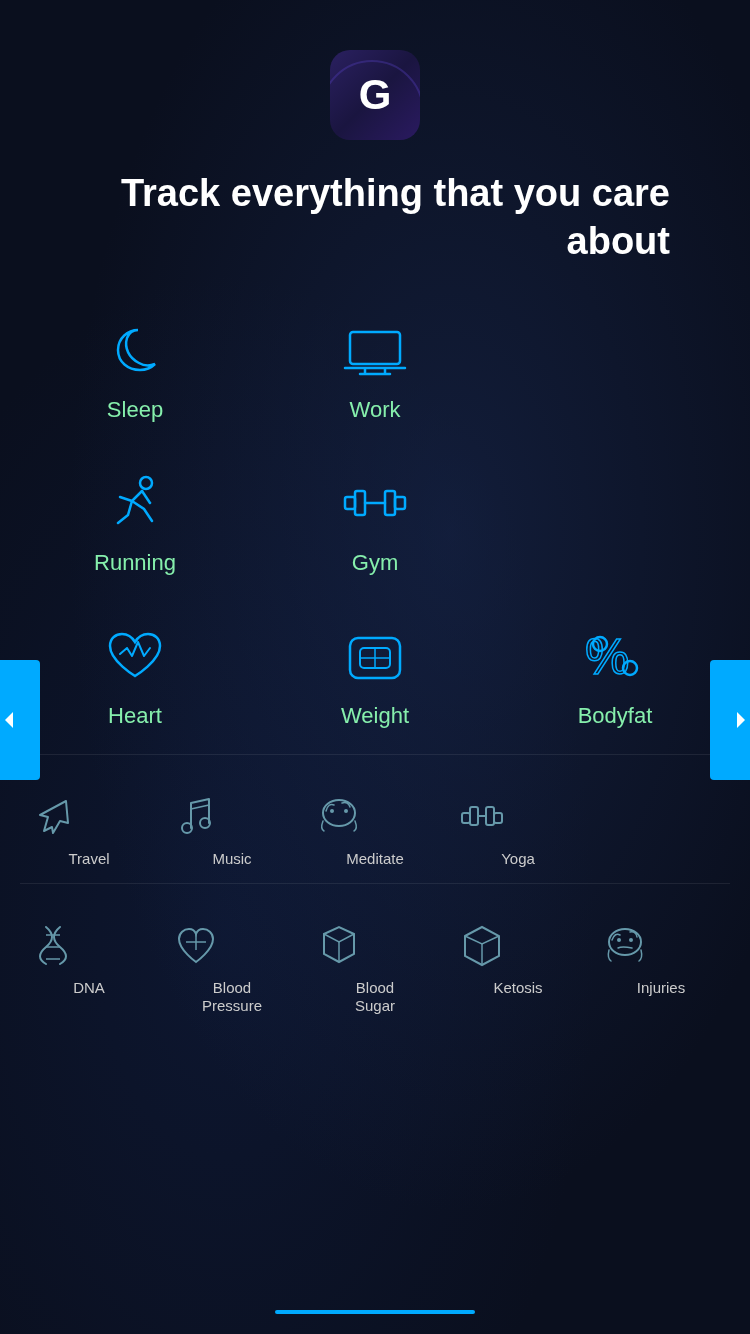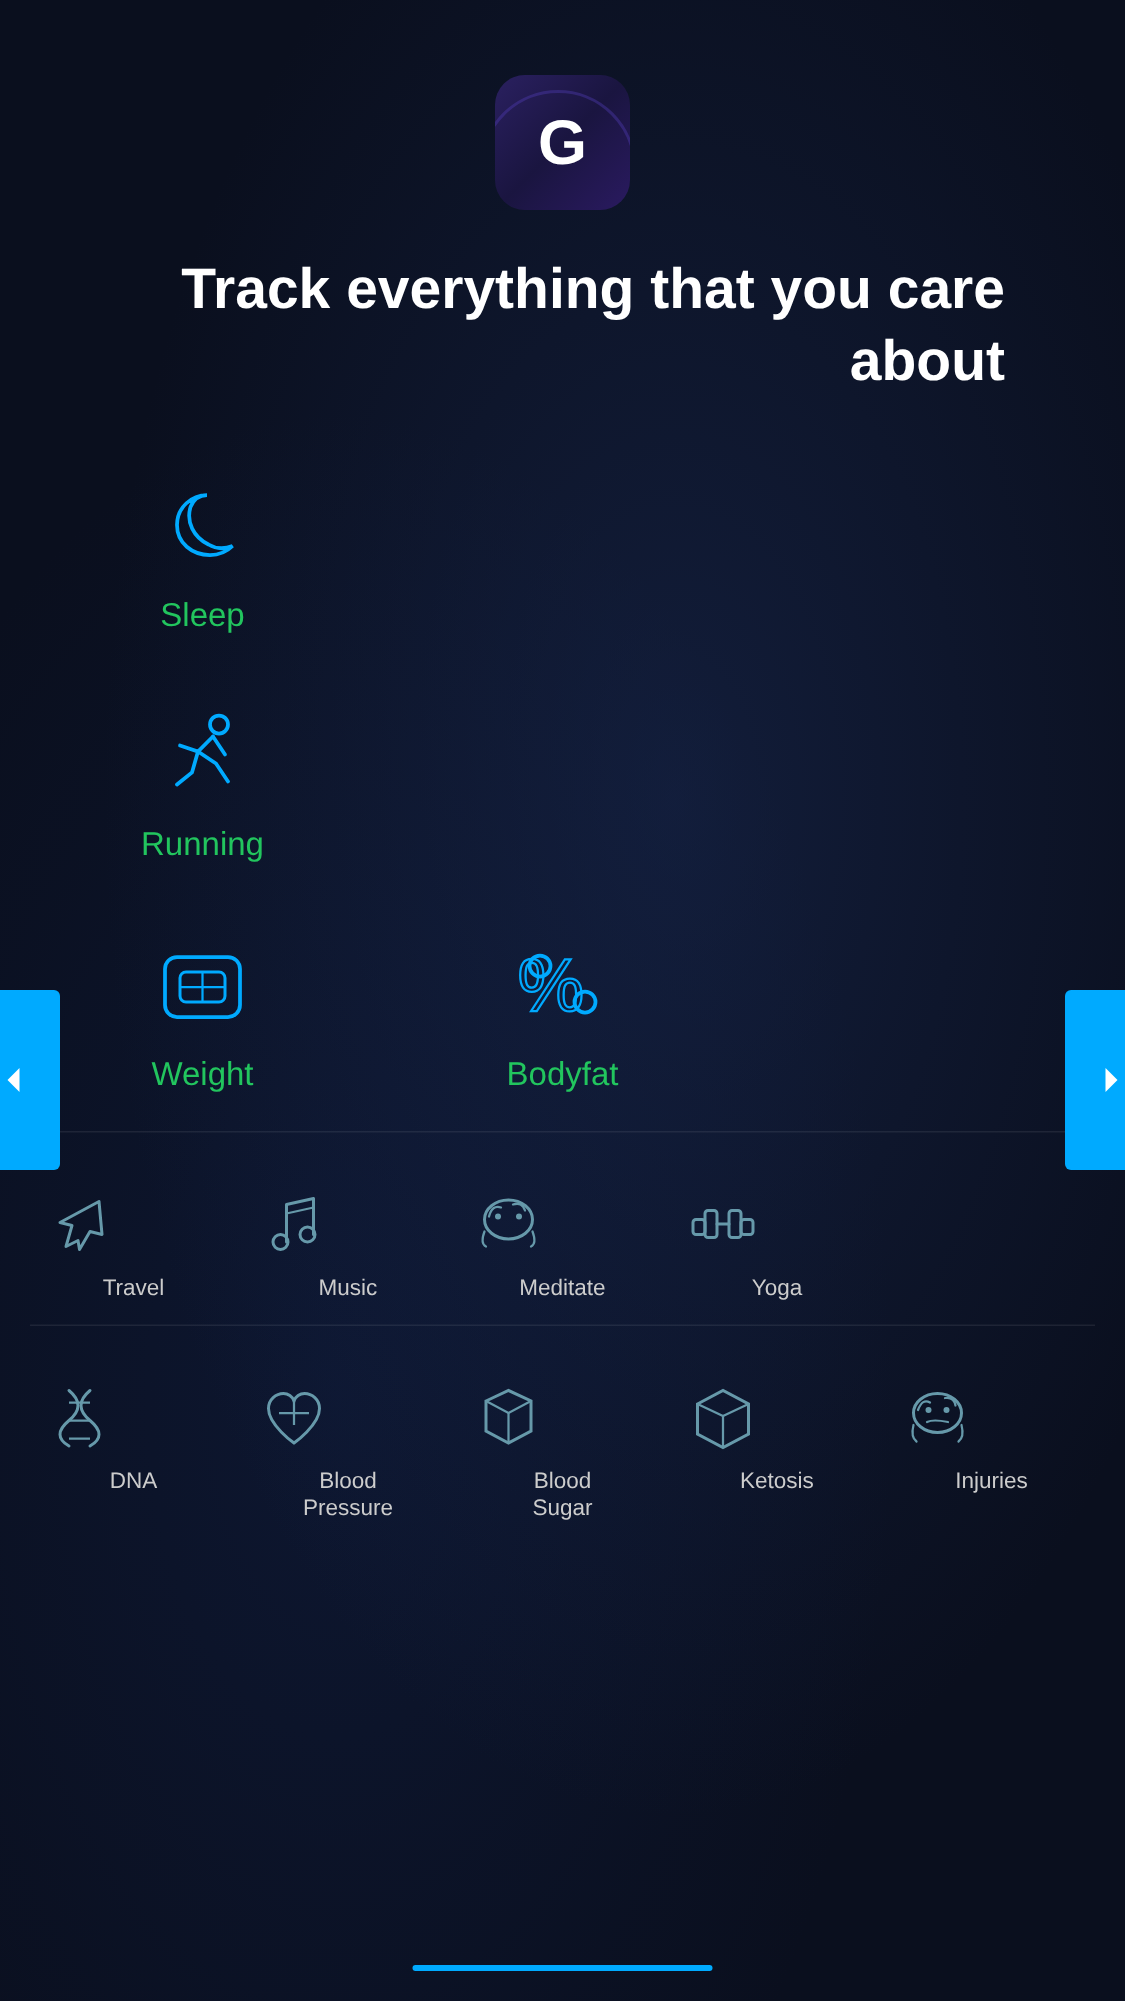--- a/index.html
+++ b/index.html
@@ -108,21 +108,21 @@
     }
 
     .large-icon svg {
       width: 70px;
       height: 60px;
     }
 
     .large-label {
       font-size: 22px;
       font-weight: 500;
-      color: #22c55e;
+      color: #86efac;
     }
 
     
     .nav-arrow {
       position: absolute;
       top: 50%;
       transform: translateY(-50%);
       width: 60px;
       height: 120px;
       background: #00aaff;
@@ -233,43 +233,76 @@
 
     <div class="large-item">
       <div class="large-icon">
         <svg viewBox="0 0 70 60" fill="none" xmlns="http://www.w3.org/2000/svg">
           <path d="M38 10 C28 10 18 18 18 30 C18 42 28 50 40 50 C46 50 51 48 55 44 C50 46 44 46 39 43 C29 38 24 28 27 18 C29 13 33 10 38 10Z" stroke="#00aaff" stroke-width="2.5" fill="none"></path>
         </svg>
       </div>
       <span class="large-label">Sleep</span>
     </div>
 
+    <div class="large-item">
+      <div class="large-icon">
+        <svg viewBox="0 0 70 60" fill="none" xmlns="http://www.w3.org/2000/svg">
+          <rect x="10" y="12" width="50" height="32" rx="3" stroke="#00aaff" stroke-width="2.5"></rect>
+          <line x1="5" y1="48" x2="65" y2="48" stroke="#00aaff" stroke-width="2.5" stroke-linecap="round"></line>
+          <line x1="25" y1="48" x2="25" y2="54" stroke="#00aaff" stroke-width="2.5"></line>
+          <line x1="45" y1="48" x2="45" y2="54" stroke="#00aaff" stroke-width="2.5"></line>
+          <line x1="20" y1="54" x2="50" y2="54" stroke="#00aaff" stroke-width="2.5" stroke-linecap="round"></line>
+        </svg>
+      </div>
+      <span class="large-label">Work</span>
+    </div>
 
   </div>
 
   <div class="large-grid">
 
     <div class="large-item">
       <div class="large-icon">
         <svg viewBox="0 0 70 60" fill="none" xmlns="http://www.w3.org/2000/svg">
           <circle cx="46" cy="10" r="6" stroke="#00aaff" stroke-width="2.5"></circle>
           <path d="M42 18 L32 28 L20 24" stroke="#00aaff" stroke-width="2.5" stroke-linecap="round"></path>
           <path d="M32 28 L28 42 L18 50" stroke="#00aaff" stroke-width="2.5" stroke-linecap="round"></path>
           <path d="M32 28 L44 36 L52 48" stroke="#00aaff" stroke-width="2.5" stroke-linecap="round"></path>
           <path d="M42 18 L50 30" stroke="#00aaff" stroke-width="2.5" stroke-linecap="round"></path>
         </svg>
       </div>
       <span class="large-label">Running</span>
     </div>
 
 
+    <div class="large-item">
+      <div class="large-icon">
+        <svg viewBox="0 0 70 60" fill="none" xmlns="http://www.w3.org/2000/svg">
+          <rect x="5" y="24" width="10" height="12" rx="2" stroke="#00aaff" stroke-width="2.5"></rect>
+          <rect x="55" y="24" width="10" height="12" rx="2" stroke="#00aaff" stroke-width="2.5"></rect>
+          <rect x="15" y="18" width="10" height="24" rx="2" stroke="#00aaff" stroke-width="2.5"></rect>
+          <rect x="45" y="18" width="10" height="24" rx="2" stroke="#00aaff" stroke-width="2.5"></rect>
+          <line x1="25" y1="30" x2="45" y2="30" stroke="#00aaff" stroke-width="2.5" stroke-linecap="round"></line>
+        </svg>
+      </div>
+      <span class="large-label">Gym</span>
+    </div>
   </div>
 
   <div class="large-grid">
 
+    <div class="large-item">
+      <div class="large-icon">
+        <svg viewBox="0 0 70 60" fill="none" xmlns="http://www.w3.org/2000/svg">
+          <path d="M35 50 C35 50 10 35 10 20 C10 12 16 8 22 8 C27 8 32 11 35 16 C38 11 43 8 48 8 C54 8 60 12 60 20 C60 35 35 50 35 50Z" stroke="#00aaff" stroke-width="2.5"></path>
+          <path d="M20 28 L27 22 L32 30 L38 16 L44 30 L50 22" stroke="#00aaff" stroke-width="2" stroke-linecap="round" stroke-linejoin="round"></path>
+        </svg>
+      </div>
+      <span class="large-label">Heart</span>
+    </div>
 
     <div class="large-item">
       <div class="large-icon">
         <svg viewBox="0 0 70 60" fill="none" xmlns="http://www.w3.org/2000/svg">
           <rect x="10" y="12" width="50" height="40" rx="8" stroke="#00aaff" stroke-width="2.5"></rect>
           <rect x="20" y="22" width="30" height="20" rx="4" stroke="#00aaff" stroke-width="2"></rect>
           <line x1="35" y1="22" x2="35" y2="42" stroke="#00aaff" stroke-width="1.5"></line>
           <line x1="20" y1="32" x2="50" y2="32" stroke="#00aaff" stroke-width="1.5"></line>
         </svg>
       </div>

